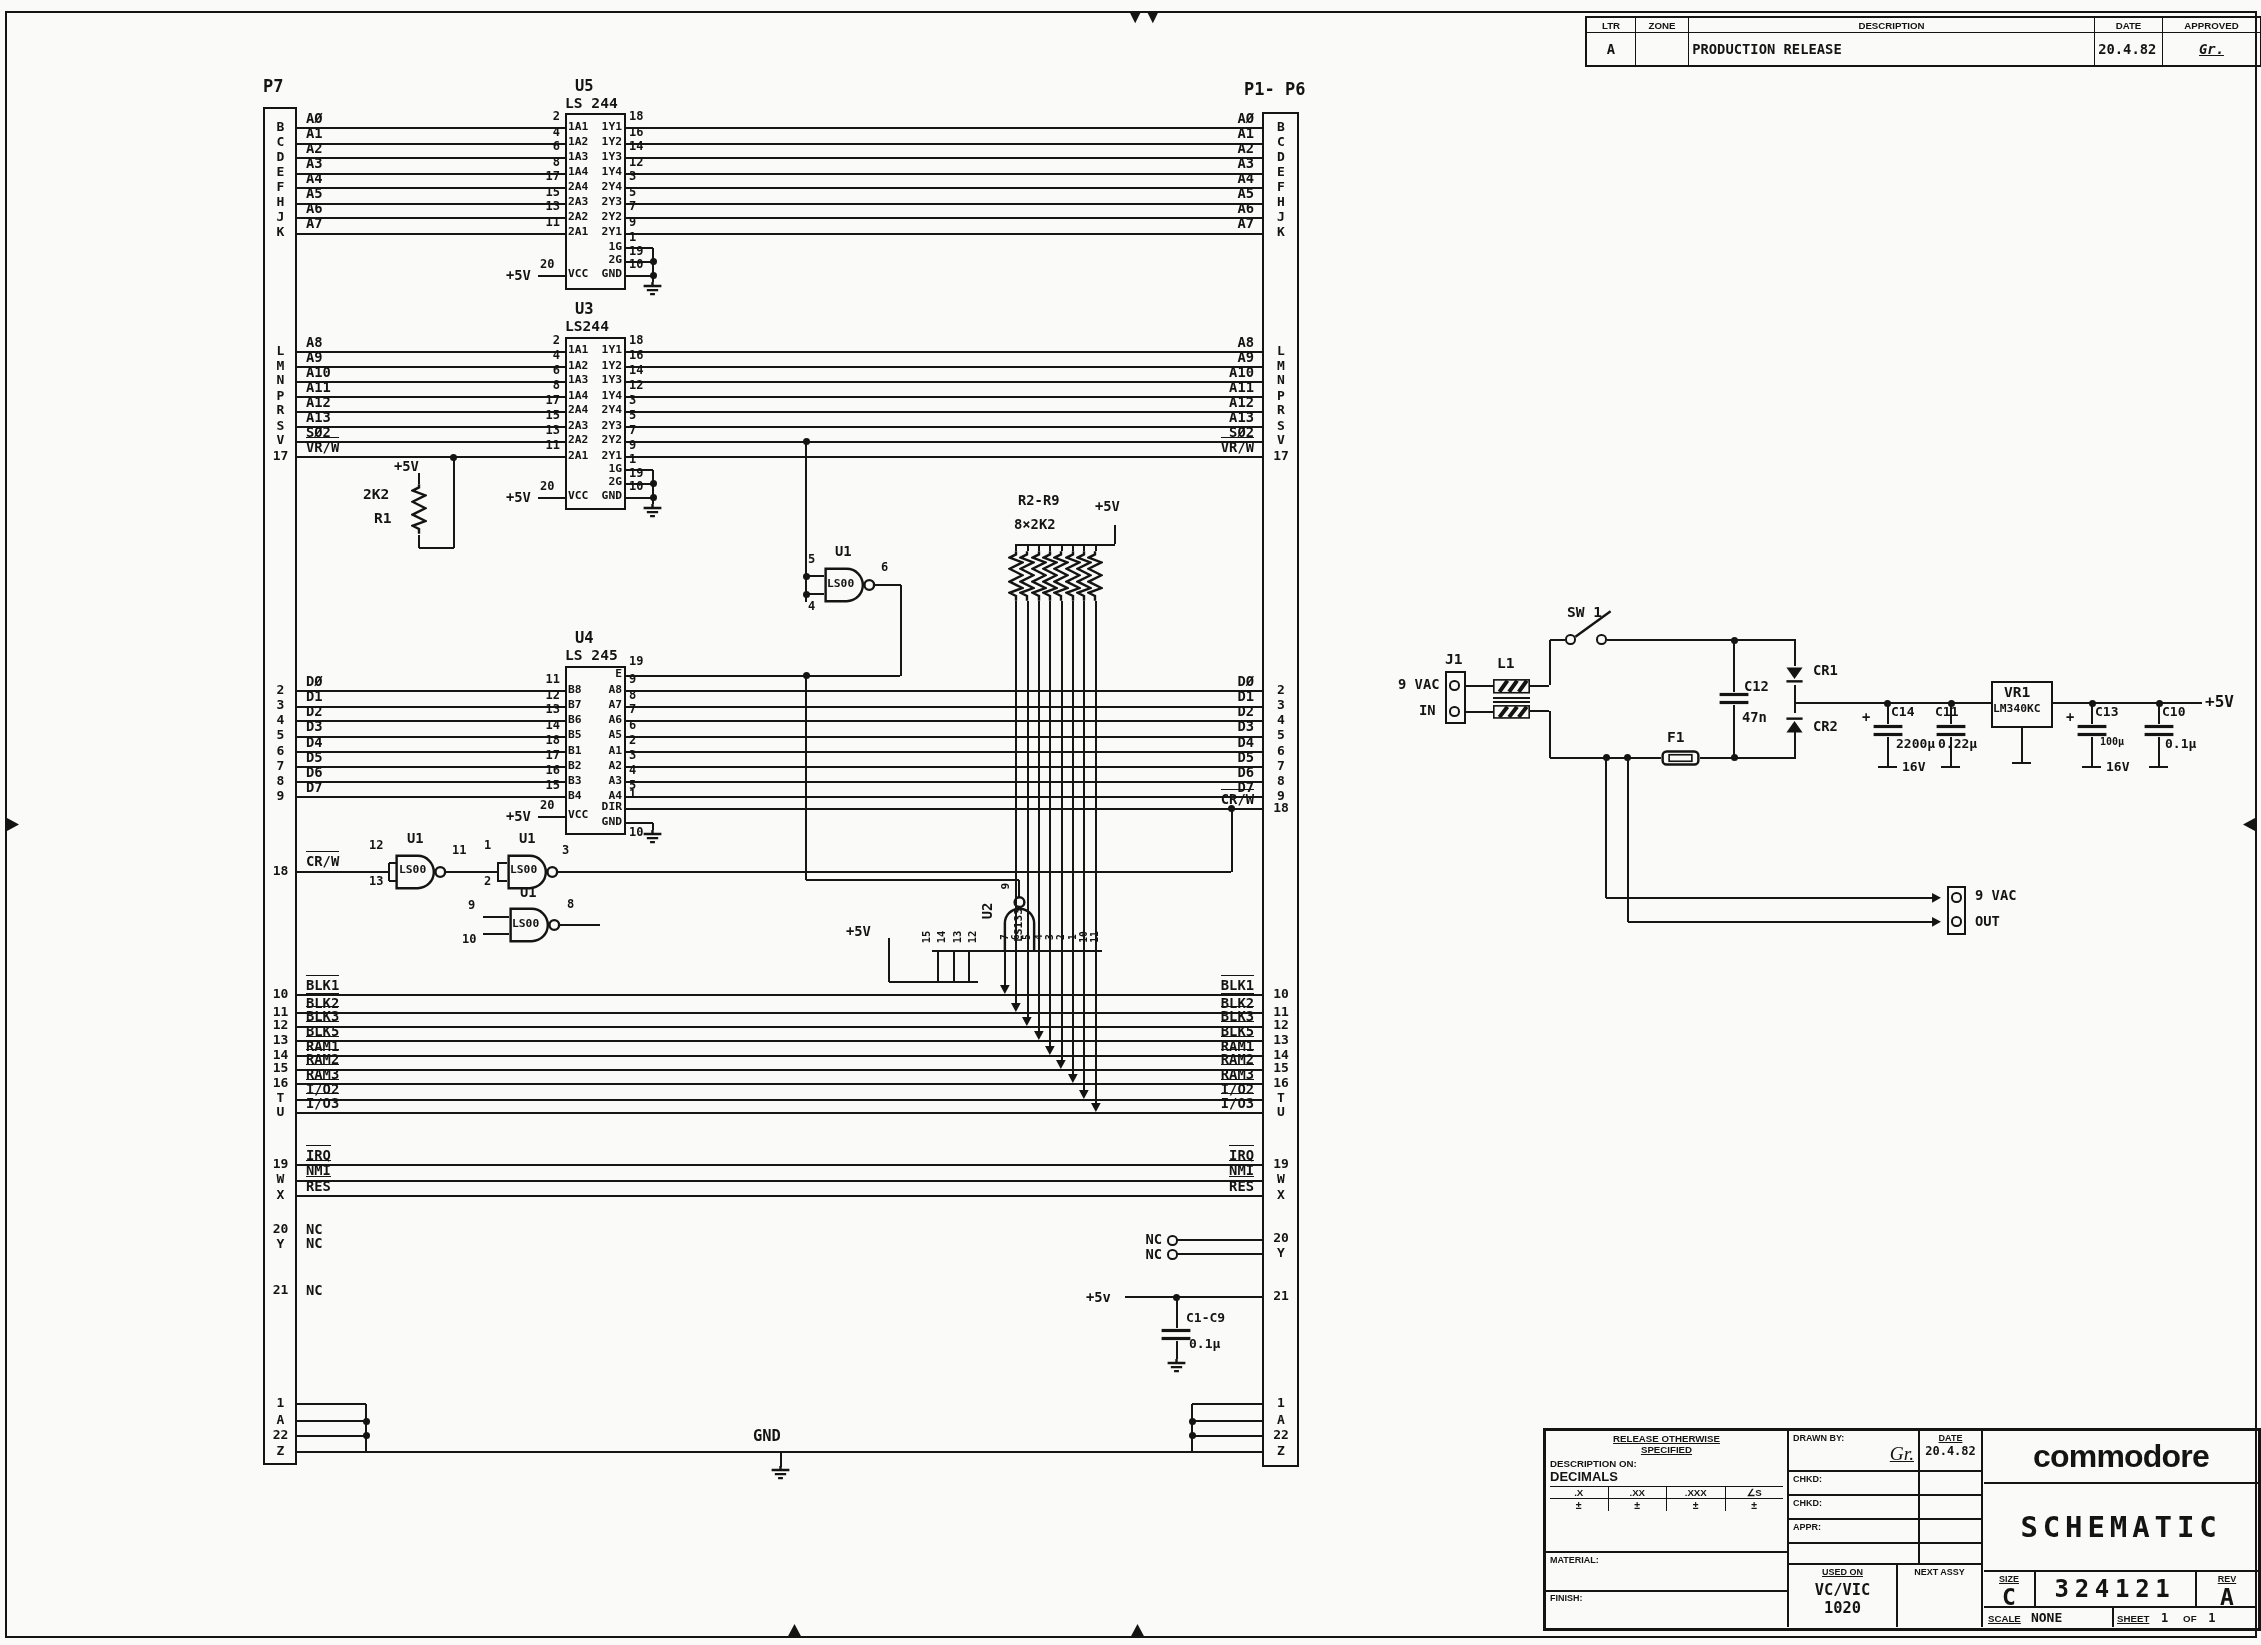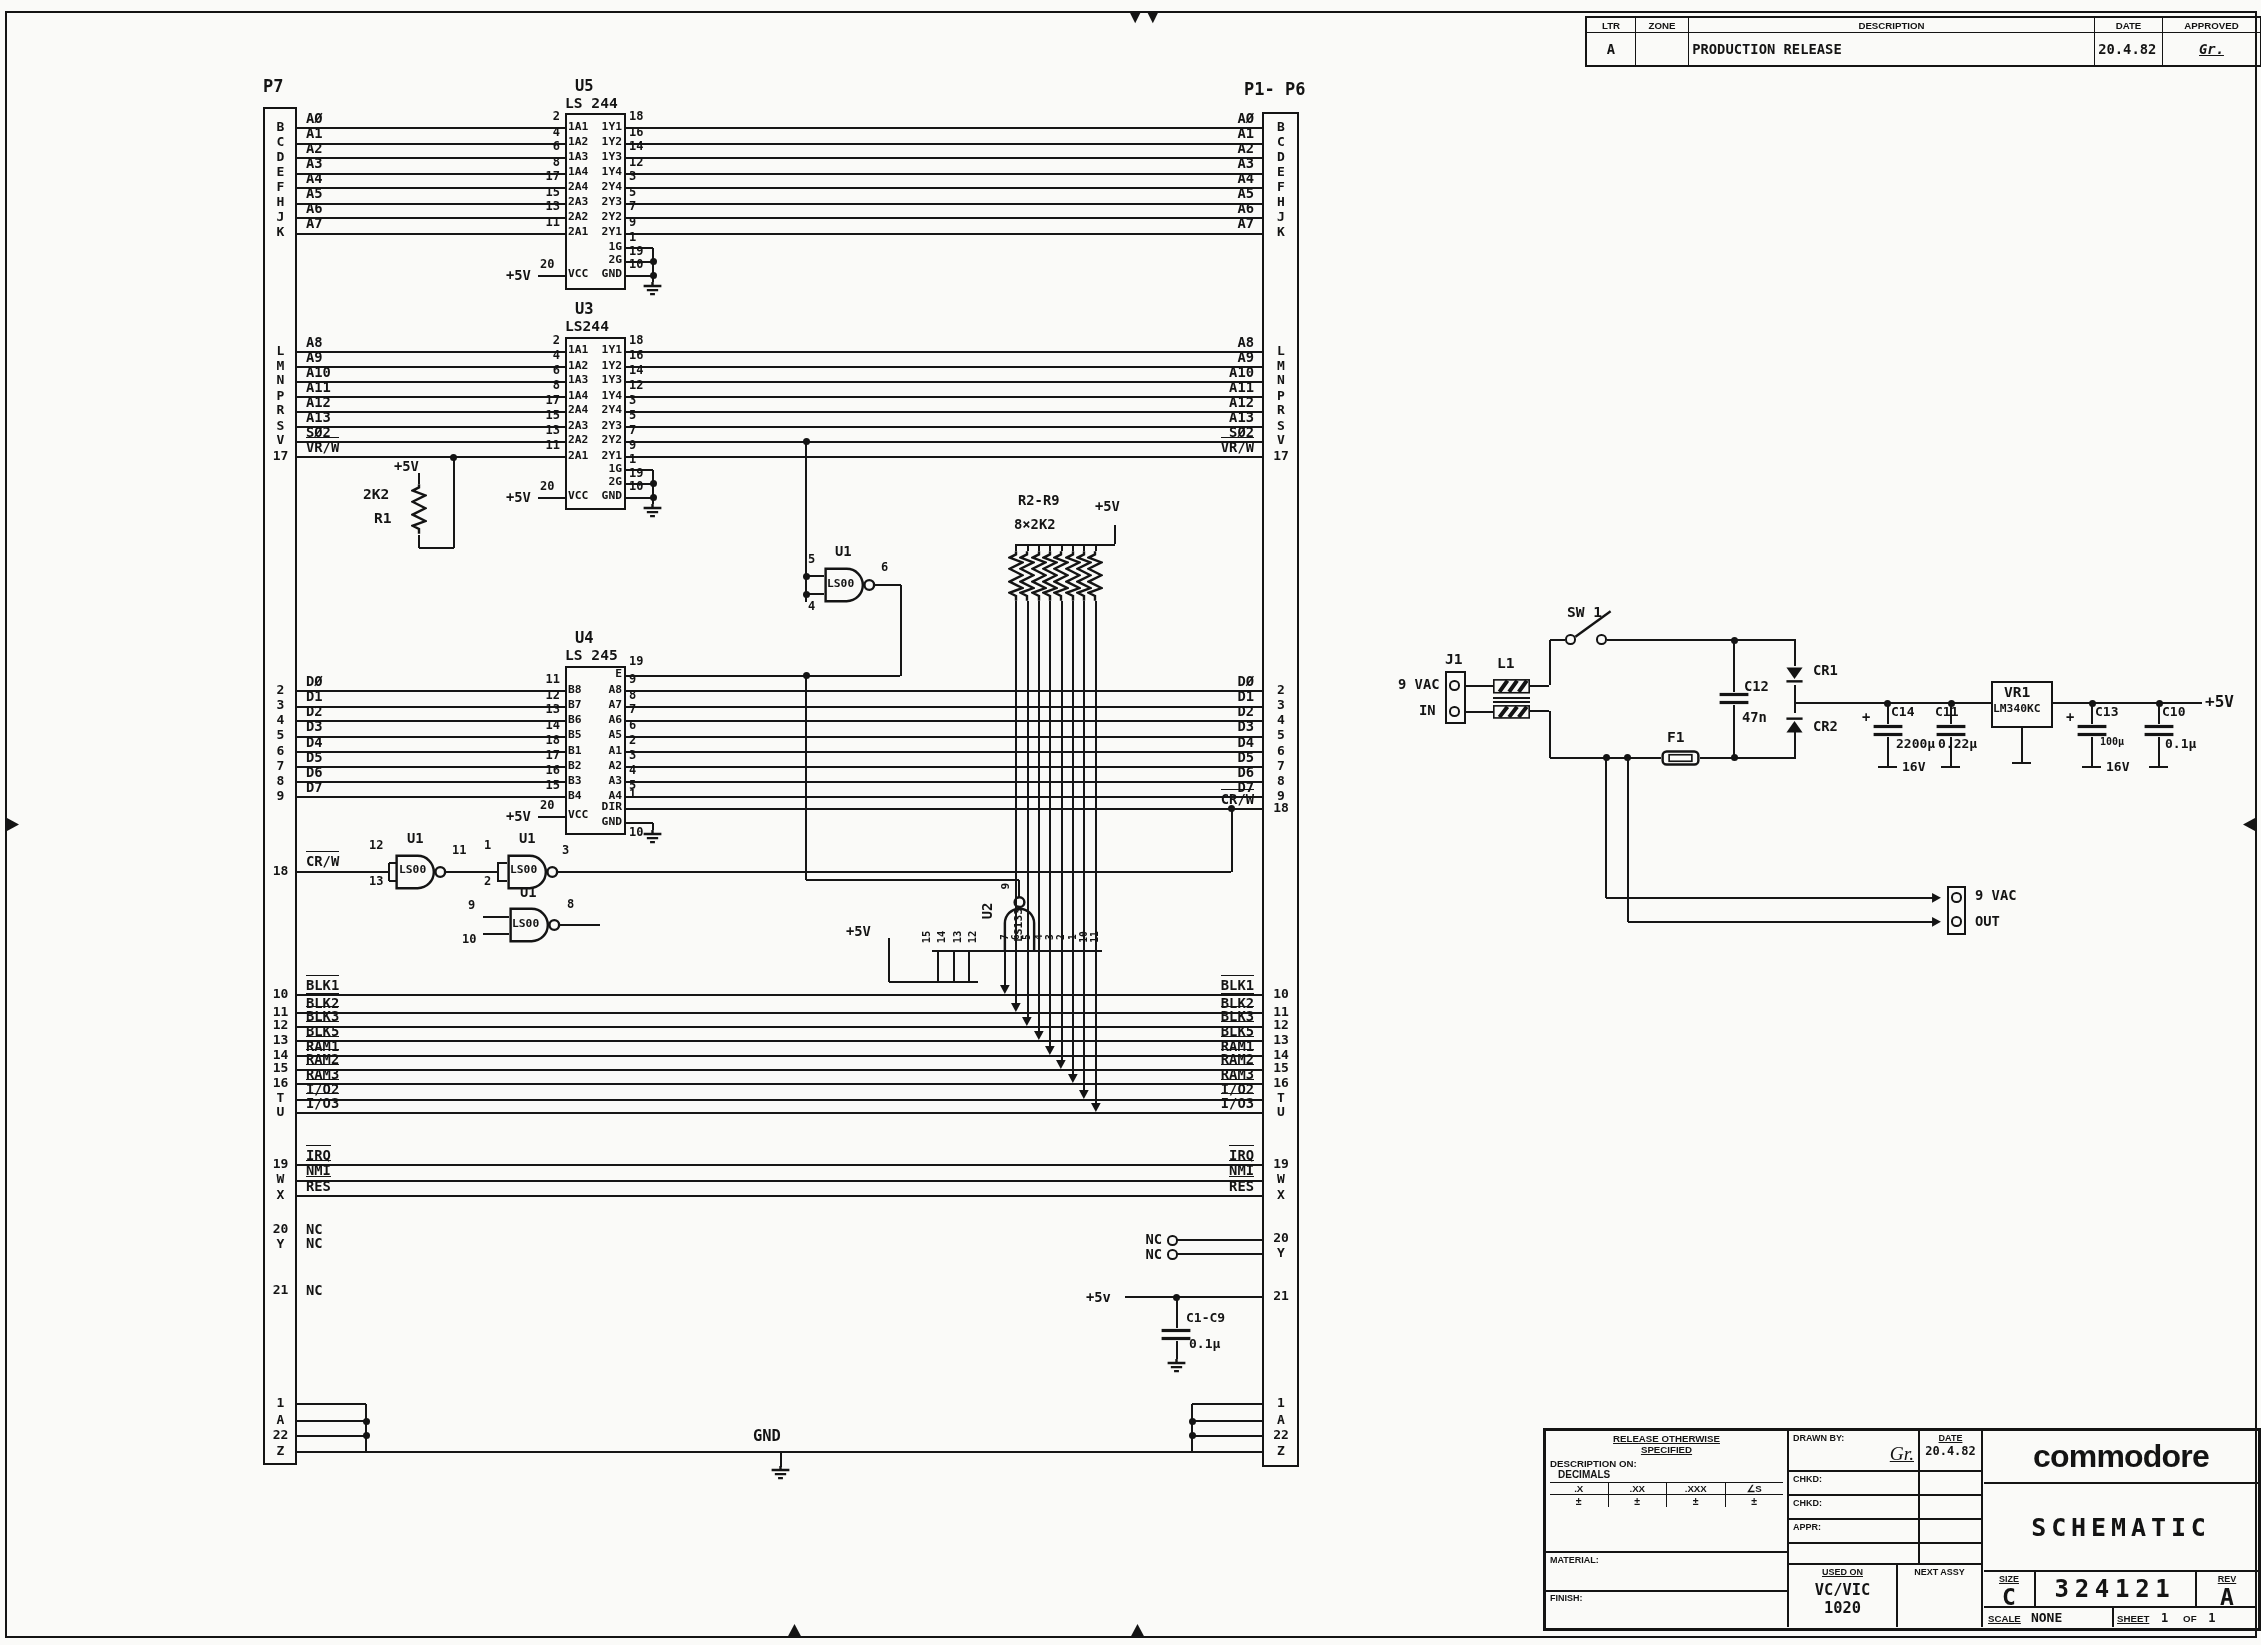--- a/index.html
+++ b/index.html
@@ -64,21 +64,21 @@
   </div>
 
   <div class="tb">
 
     <div class="cell" style="left:0;top:0;width:243px;height:122px;">
       <div style="text-align:center;font-size:9.7px;font-weight:bold;">
         <span class="u">RELEASE OTHERWISE</span><br>
         <span class="u">SPECIFIED</span>
       </div>
       <div style="font-size:9.7px;font-weight:bold;margin-top:3.2px;">DESCRIPTION ON:</div>
-      <div style="font-size:10px;font-weight:bold;margin-left:8px;">DECIMALS</div>
+      <div style="font-size:13px;font-weight:bold;">DECIMALS</div>
       <div class="tol-grid">
         <div><span>.X</span><span class="pm">±</span></div>
         <div><span>.XX</span><span class="pm">±</span></div>
         <div><span>.XXX</span><span class="pm">±</span></div>
         <div><span>∠S</span><span class="pm">±</span></div>
       </div>
     </div>
     <div class="cell" style="left:0;top:122px;width:243px;height:39px;">
       <span class="lbl">MATERIAL:</span>
     </div>
@@ -114,21 +114,21 @@
       <span class="mono" style="font-size:15.4px;display:block;">1020</span>
     </div>
     <div class="cell noB" style="left:352px;top:134px;width:85px;height:62px;text-align:center;">
       <span class="lbl">NEXT ASSY</span>
     </div>
 
     <div class="cell noR" style="left:438px;top:0;width:274px;height:53px;display:flex;align-items:center;justify-content:center;">
       <span class="brand">commodore</span>
     </div>
     <div class="cell noR" style="left:438px;top:53px;width:274px;height:88px;display:flex;align-items:center;justify-content:center;">
-      <span class="mono" style="font-size:25px;letter-spacing:4.9px;">SCHEMATIC</span>
+      <span class="mono" style="font-size:29px;letter-spacing:4.9px;">SCHEMATIC</span>
     </div>
     <div class="cell" style="left:438px;top:141px;width:52px;height:36px;text-align:center;">
       <span class="lbl u">SIZE</span>
       <span class="mono" style="font-size:23px;">C</span>
     </div>
     <div class="cell" style="left:489px;top:141px;width:162px;height:36px;display:flex;align-items:center;justify-content:center;">
       <span class="mono" style="font-size:24px;letter-spacing:5.7px;">324121</span>
     </div>
     <div class="cell noR" style="left:651px;top:141px;width:60px;height:36px;text-align:center;">
       <span class="lbl u">REV</span>

